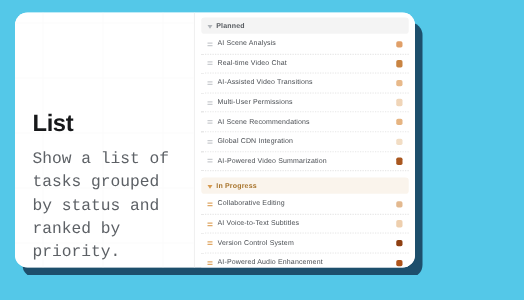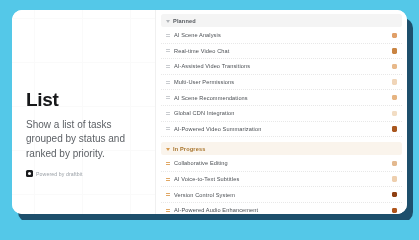--- a/index.html
+++ b/index.html
@@ -6,21 +6,21 @@
   html, body {
     width: 419px; height: 220px;
     overflow: hidden;
     font-family: "Liberation Sans", sans-serif;
   }
   body { background: #54c8e8; position: relative; }
 
   .card {
     position: absolute;
     left: 12px; top: 10px;
-    width: 395px; height: 204px;
+    width: 320px; height: 204px;
     background: #ffffff;
     border-radius: 10px 10px 10px 10px;
     box-shadow: 6px 8px 0 0 rgba(20,58,86,0.85);
     overflow: hidden;
     display: flex;
   }
 
   
   .left-pane {
     position: relative;
@@ -45,25 +45,26 @@
   }
   .page-title {
     font-size: 19px;
     font-weight: bold;
     color: #17181a;
     letter-spacing: -0.3px;
     line-height: 1.1;
     margin-bottom: 7px;
   }
   .page-desc {
-    font-size: 10px;
+    font-size: 13px;
     line-height: 1.45;
     color: #5d6166;
     width: 120px;
     margin-bottom: 9px;
+    font-family: Liberation Mono, monospace;
   }
   .powered {
     display: flex;
     align-items: center;
     gap: 3px;
   }
   .powered-logo {
     width: 7px; height: 7px;
     background: #1b1c1e;
     border-radius: 1.5px;

